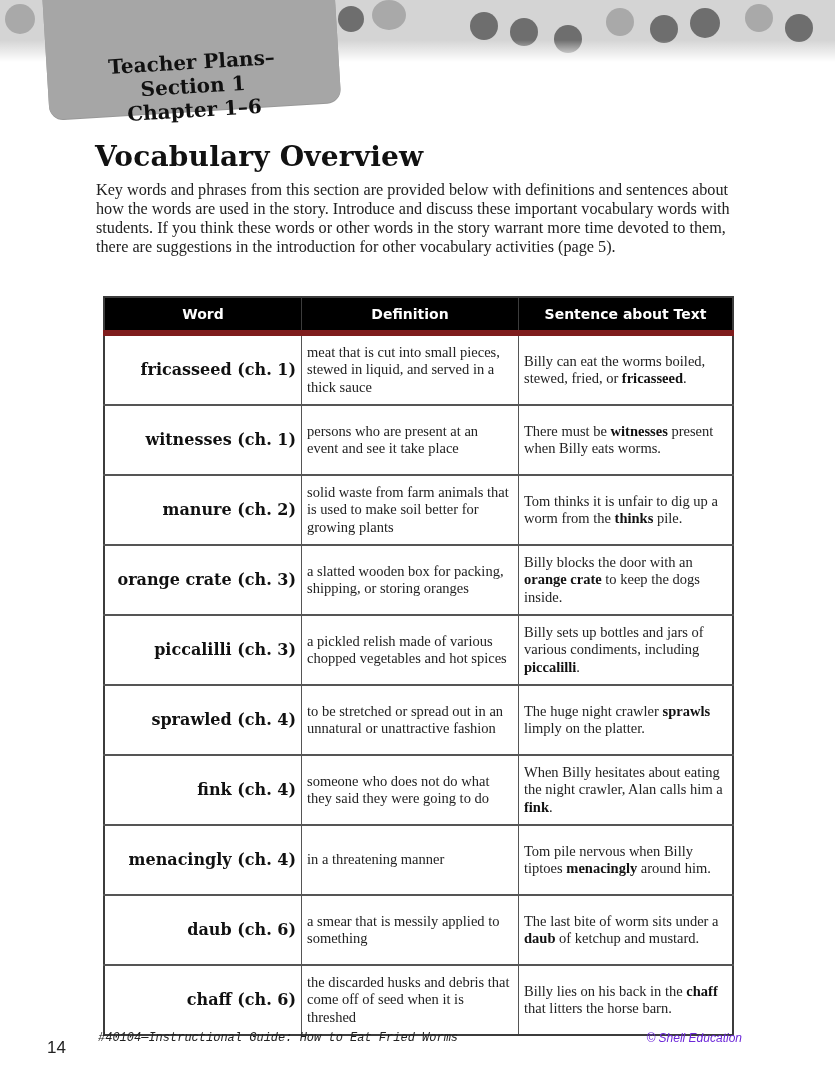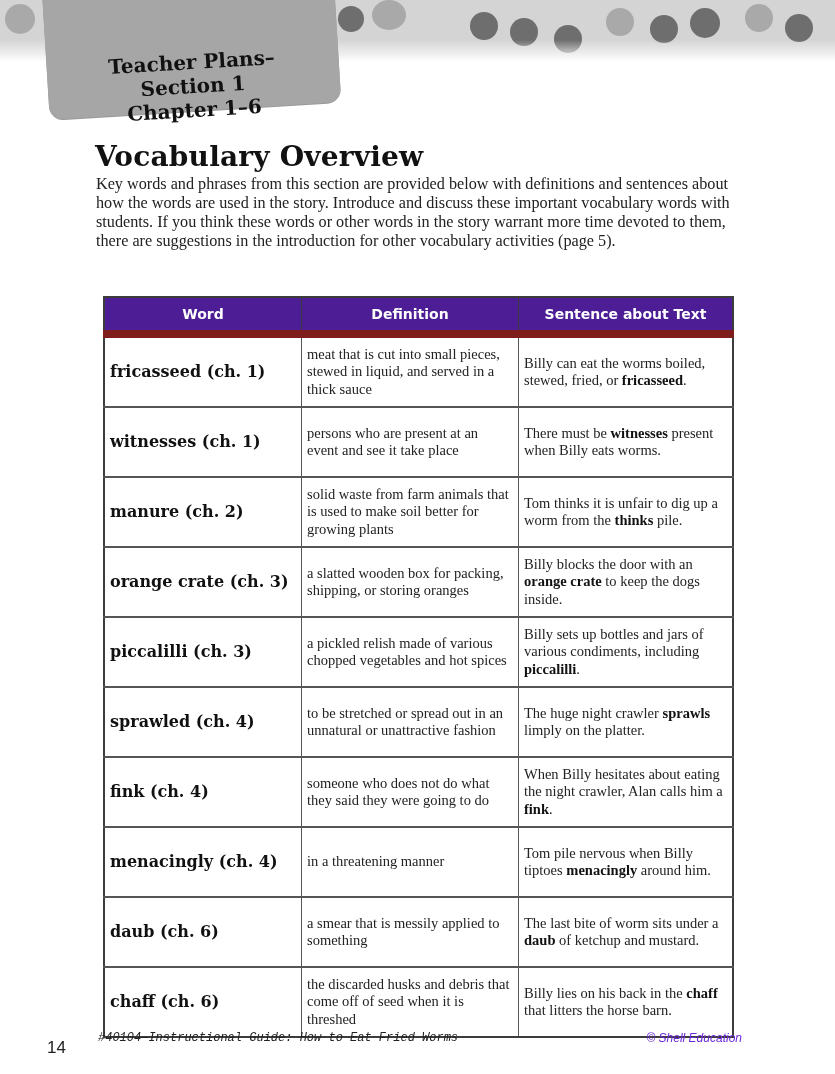--- a/index.html
+++ b/index.html
@@ -32,42 +32,42 @@
     text-align: center; transform: rotate(-3.5deg);
     font-family: "DejaVu Serif", serif; font-weight: bold;
     font-size: 20px; line-height: 24px; color: #111;
   }
   h1 {
     position: absolute; left: 95px; top: 140px; margin: 0;
     font-family: "DejaVu Serif", serif; font-weight: bold;
     font-size: 28px; color: #111; letter-spacing: 0.2px;
   }
   .intro {
-    position: absolute; left: 96px; top: 175px; width: 640px; margin: 0;
+    position: absolute; left: 96px; top: 181px; width: 640px; margin: 0;
     font-size: 16.2px; line-height: 19px; color: #222;
   }
   table.vocab {
     position: absolute; left: 103px; top: 296px;
     width: 631px; border-collapse: collapse;
     border: 2px solid #3c3c3c;
   }
   table.vocab th {
-    background: #4c1d95; color: #fff; height: 32px;
+    background: #000000; color: #fff; height: 32px;
     font-family: "DejaVu Sans", sans-serif; font-weight: bold; font-size: 14px;
-    border-right: 1px solid #3c3c3c; border-bottom: 8px solid #7f1d1d;
+    border-right: 1px solid #3c3c3c; border-bottom: 6px solid #7f1d1d;
     padding: 0;
   }
   table.vocab td {
     border: 1px solid #555; border-top: 2px solid #555;
     height: 68px; padding: 0 5px; vertical-align: middle;
     font-size: 14.5px; line-height: 17.5px; color: #222;
   }
   table.vocab td.word {
     width: 186px; font-family: "DejaVu Serif", serif; font-weight: bold;
-    font-size: 16px; color: #111;
+    font-size: 16px; color: #111; text-align: right;
   }
   table.vocab td.def { width: 206px; }
   table.vocab td.sent b { font-weight: bold; color: #111; }
   .footer-page {
     position: absolute; left: 47px; top: 1026px;
     font-family: "Liberation Sans", sans-serif; font-size: 17px; color: #222; margin-top: 12px;
   }
   .footer-title {
     position: absolute; left: 98px; top: 1031px;
     font-family: Liberation Mono, monospace; font-style: italic;

